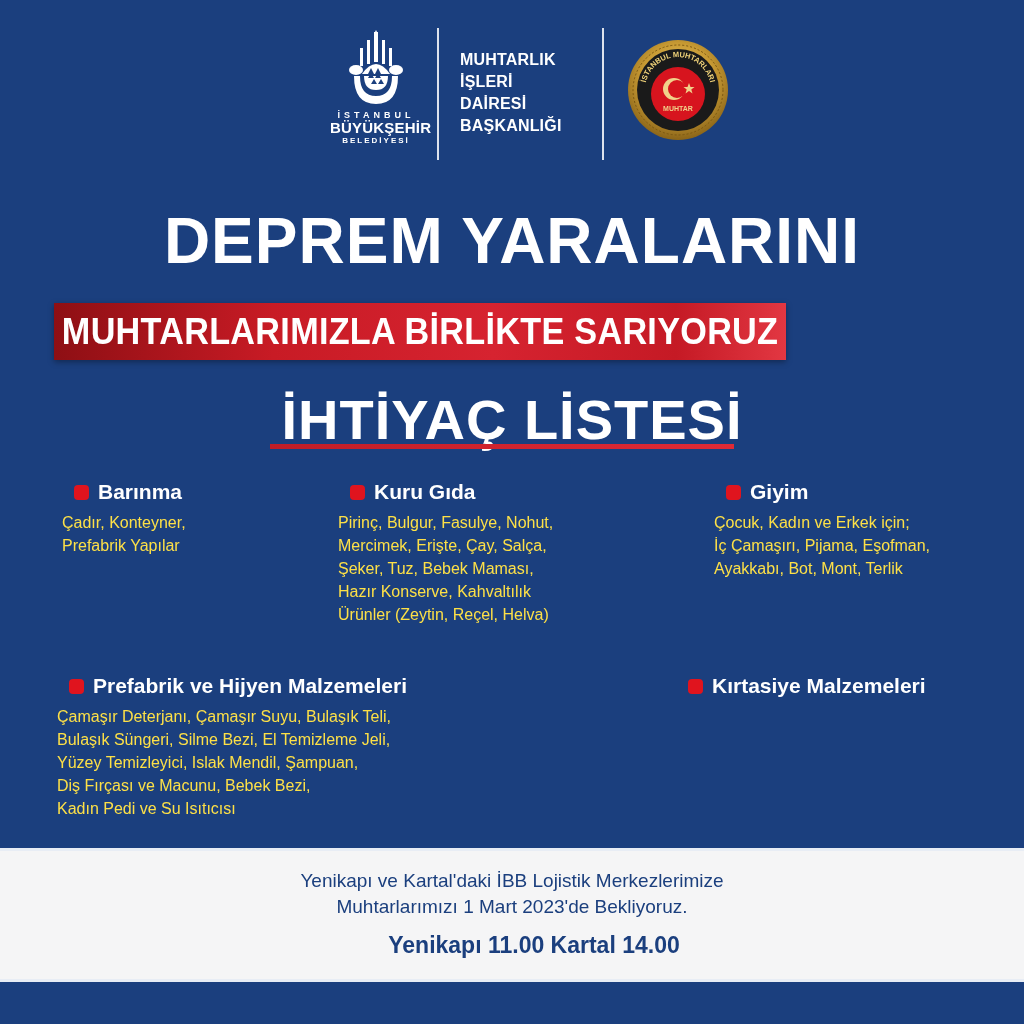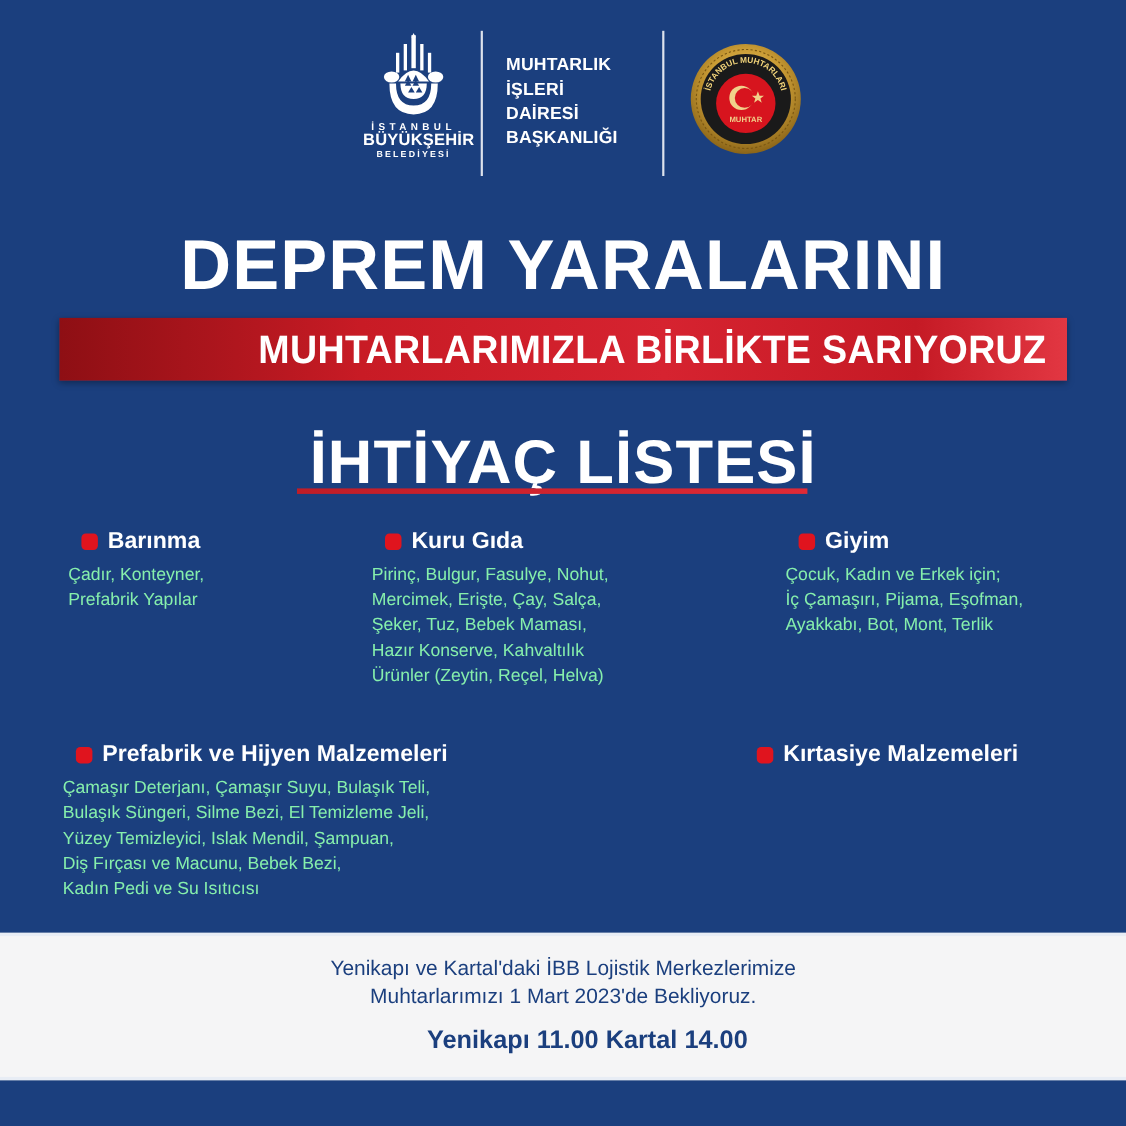--- a/index.html
+++ b/index.html
@@ -26,24 +26,24 @@
   .dept { left: 460px; top: 49px; font-size: 16px; font-weight: 700; line-height: 22px; letter-spacing: 0.2px; }
 
   .seal { left: 627px; top: 39px; width: 102px; height: 102px; }
 
   
   .title-main {
     left: 0; top: 205px; width: 1024px; text-align: center;
     font-size: 64px; font-weight: 700; letter-spacing: 1px; line-height: 72px;
   }
   .banner {
-    left: 54px; top: 289px; width: 916px; height: 57px;
+    left: 54px; top: 303px; width: 732px; height: 57px;
     background: linear-gradient(90deg, #8e0f14 0%, #c81b25 30%, #d62330 60%, #c51a25 85%, #e23742 100%);
     box-shadow: 0 2px 6px rgba(0,0,0,0.35);
-    display: flex; align-items: center; justify-content: flex-end;
+    display: flex; align-items: center; justify-content: center;
   }
   .banner span {
     font-size: 36px; font-weight: 700; letter-spacing: 0.3px; color: #ffffff;
     transform: scaleX(0.95);
     white-space: nowrap;
   }
   .list-title {
     left: 0; top: 388px; width: 1024px; text-align: center;
     font-size: 56px; font-weight: 700; letter-spacing: 1px; line-height: 64px;
   }
@@ -55,21 +55,21 @@
   
   .cat { }
   .cat-head { display: flex; align-items: center; height: 26px; padding-left: 36px; }
   .bullet {
     width: 15px; height: 15px; border-radius: 4px; background: #e0141e;
     margin-right: 9px; flex-shrink: 0;
   }
   .cat-title { font-size: 21px; font-weight: 700; white-space: nowrap; }
   .cat-body {
     margin-left: 24px; margin-top: 6px;
-    font-size: 16px; line-height: 23px; white-space: nowrap; color: #86efac;
+    font-size: 16px; line-height: 23px; white-space: nowrap; color: #fde047;
   }
 
   .cat-barinma { left: 38px; top: 479px; }
   .cat-kuru { left: 314px; top: 479px; }
   .cat-giyim { left: 690px; top: 479px; }
   .cat-temizlik { left: 33px; top: 673px; }
   .cat-kirtasiye { left: 652px; top: 673px; }
 
   
   .footer-band {

